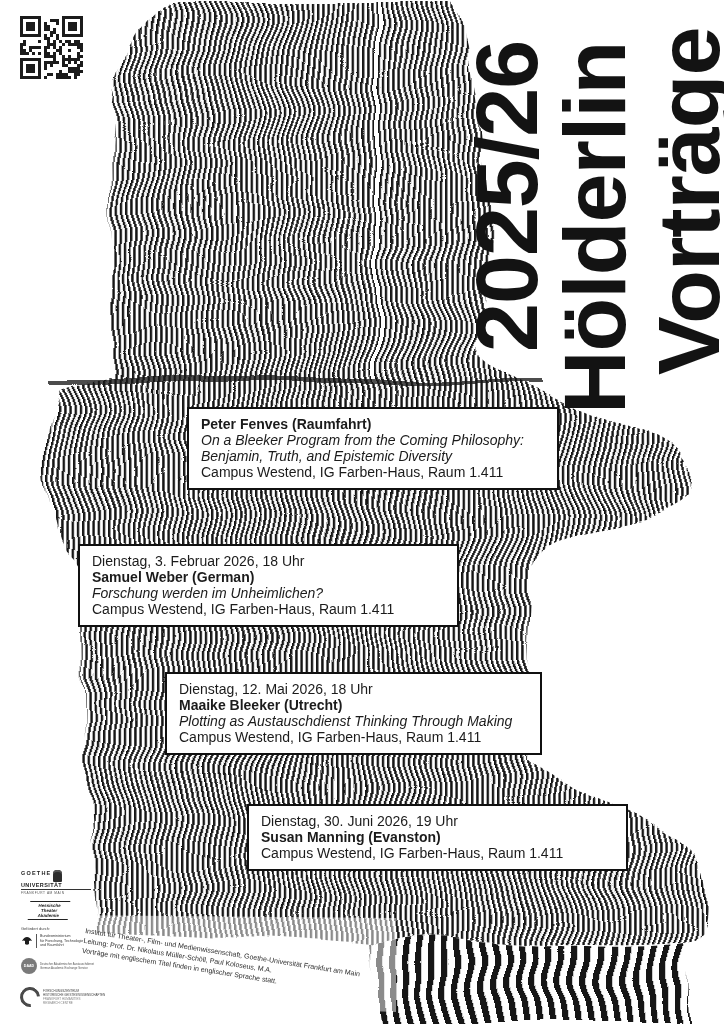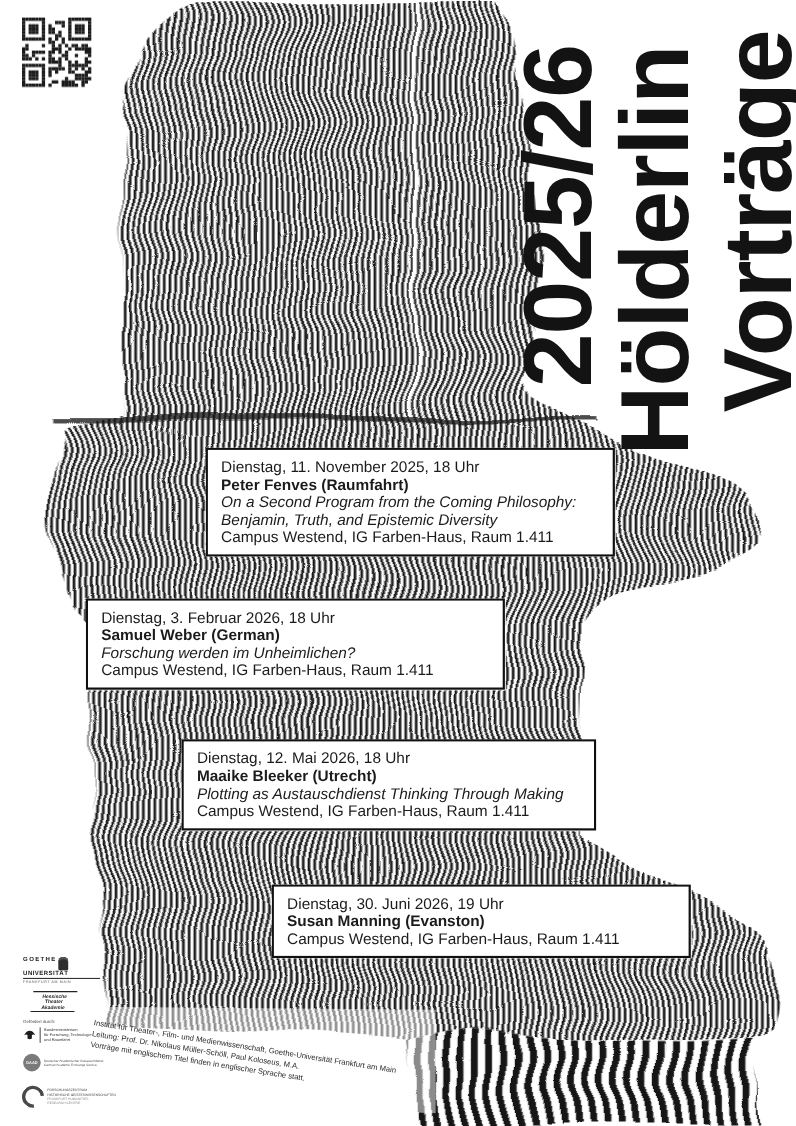--- a/index.html
+++ b/index.html
@@ -323,23 +323,22 @@
       <div style="position: absolute; left: 24px; top: 60px; width: 3px; height: 3px; background: rgb(27, 27, 27);"></div>
       <div style="position: absolute; left: 36px; top: 60px; width: 3px; height: 3px; background: rgb(27, 27, 27);"></div>
       <div style="position: absolute; left: 39px; top: 60px; width: 3px; height: 3px; background: rgb(27, 27, 27);"></div>
       <div style="position: absolute; left: 42px; top: 60px; width: 3px; height: 3px; background: rgb(27, 27, 27);"></div>
       <div style="position: absolute; left: 45px; top: 60px; width: 3px; height: 3px; background: rgb(27, 27, 27);"></div>
       <div style="position: absolute; left: 48px; top: 60px; width: 3px; height: 3px; background: rgb(27, 27, 27);"></div>
       <div style="position: absolute; left: 54px; top: 60px; width: 3px; height: 3px; background: rgb(27, 27, 27);"></div>
     </div>
 
   <div class="event-box" style="left:187px;top:407px;width:372px;box-sizing:border-box;">
-    <div class="event-date">Dienstag, 11. November 2025, 18 Uhr</div>
     <div class="event-speaker">Peter Fenves (Raumfahrt)</div>
-    <div class="event-title">On a Second Program from the Coming Philosophy:
+    <div class="event-title">On a Bleeker Program from the Coming Philosophy:
 Benjamin, Truth, and Epistemic Diversity</div>
     <div class="event-venue">Campus Westend, IG Farben-Haus, Raum 1.411</div>
   </div>
 
   <div class="event-box" style="left:78px;top:544px;width:381px;box-sizing:border-box;">
     <div class="event-date">Dienstag, 3. Februar 2026, 18 Uhr</div>
     <div class="event-speaker">Samuel Weber (German)</div>
     <div class="event-title">Forschung werden im Unheimlichen?</div>
     <div class="event-venue">Campus Westend, IG Farben-Haus, Raum 1.411</div>
   </div>

